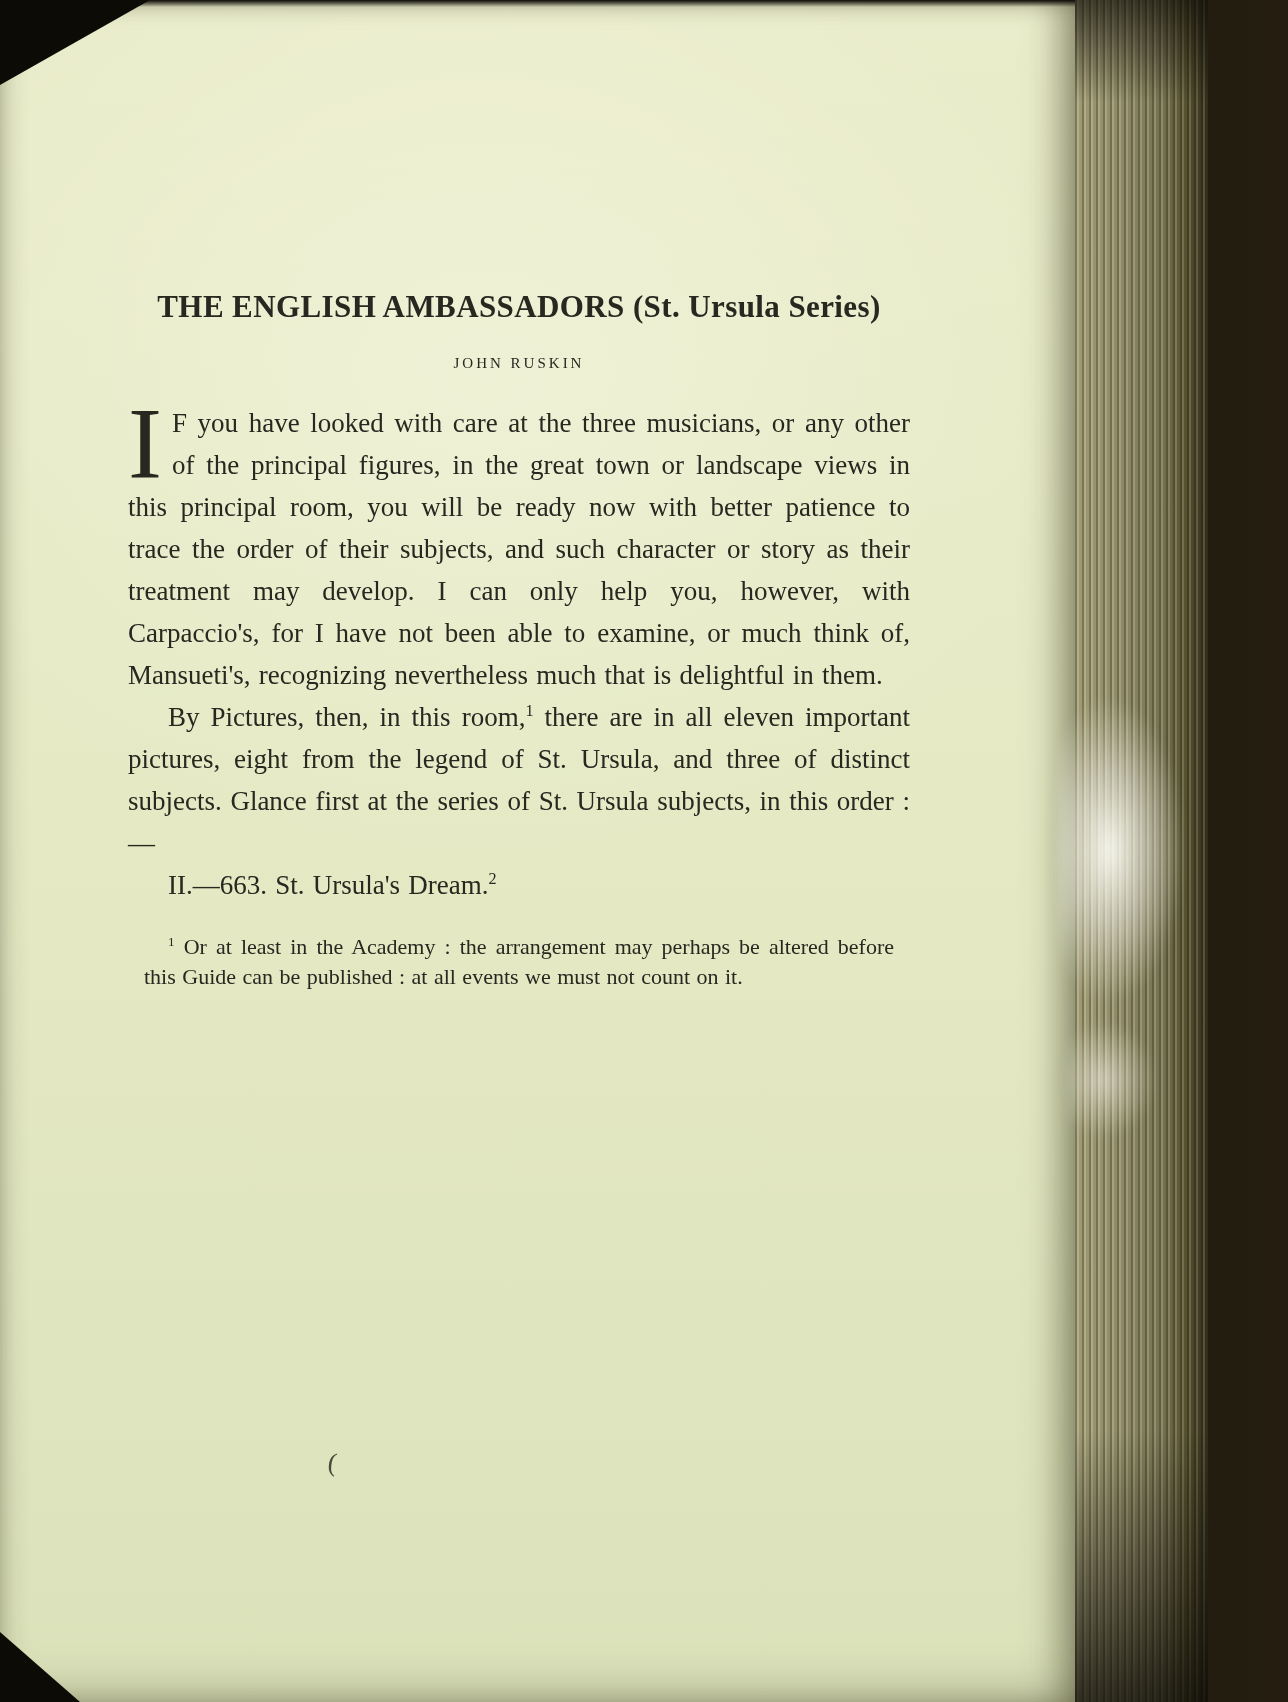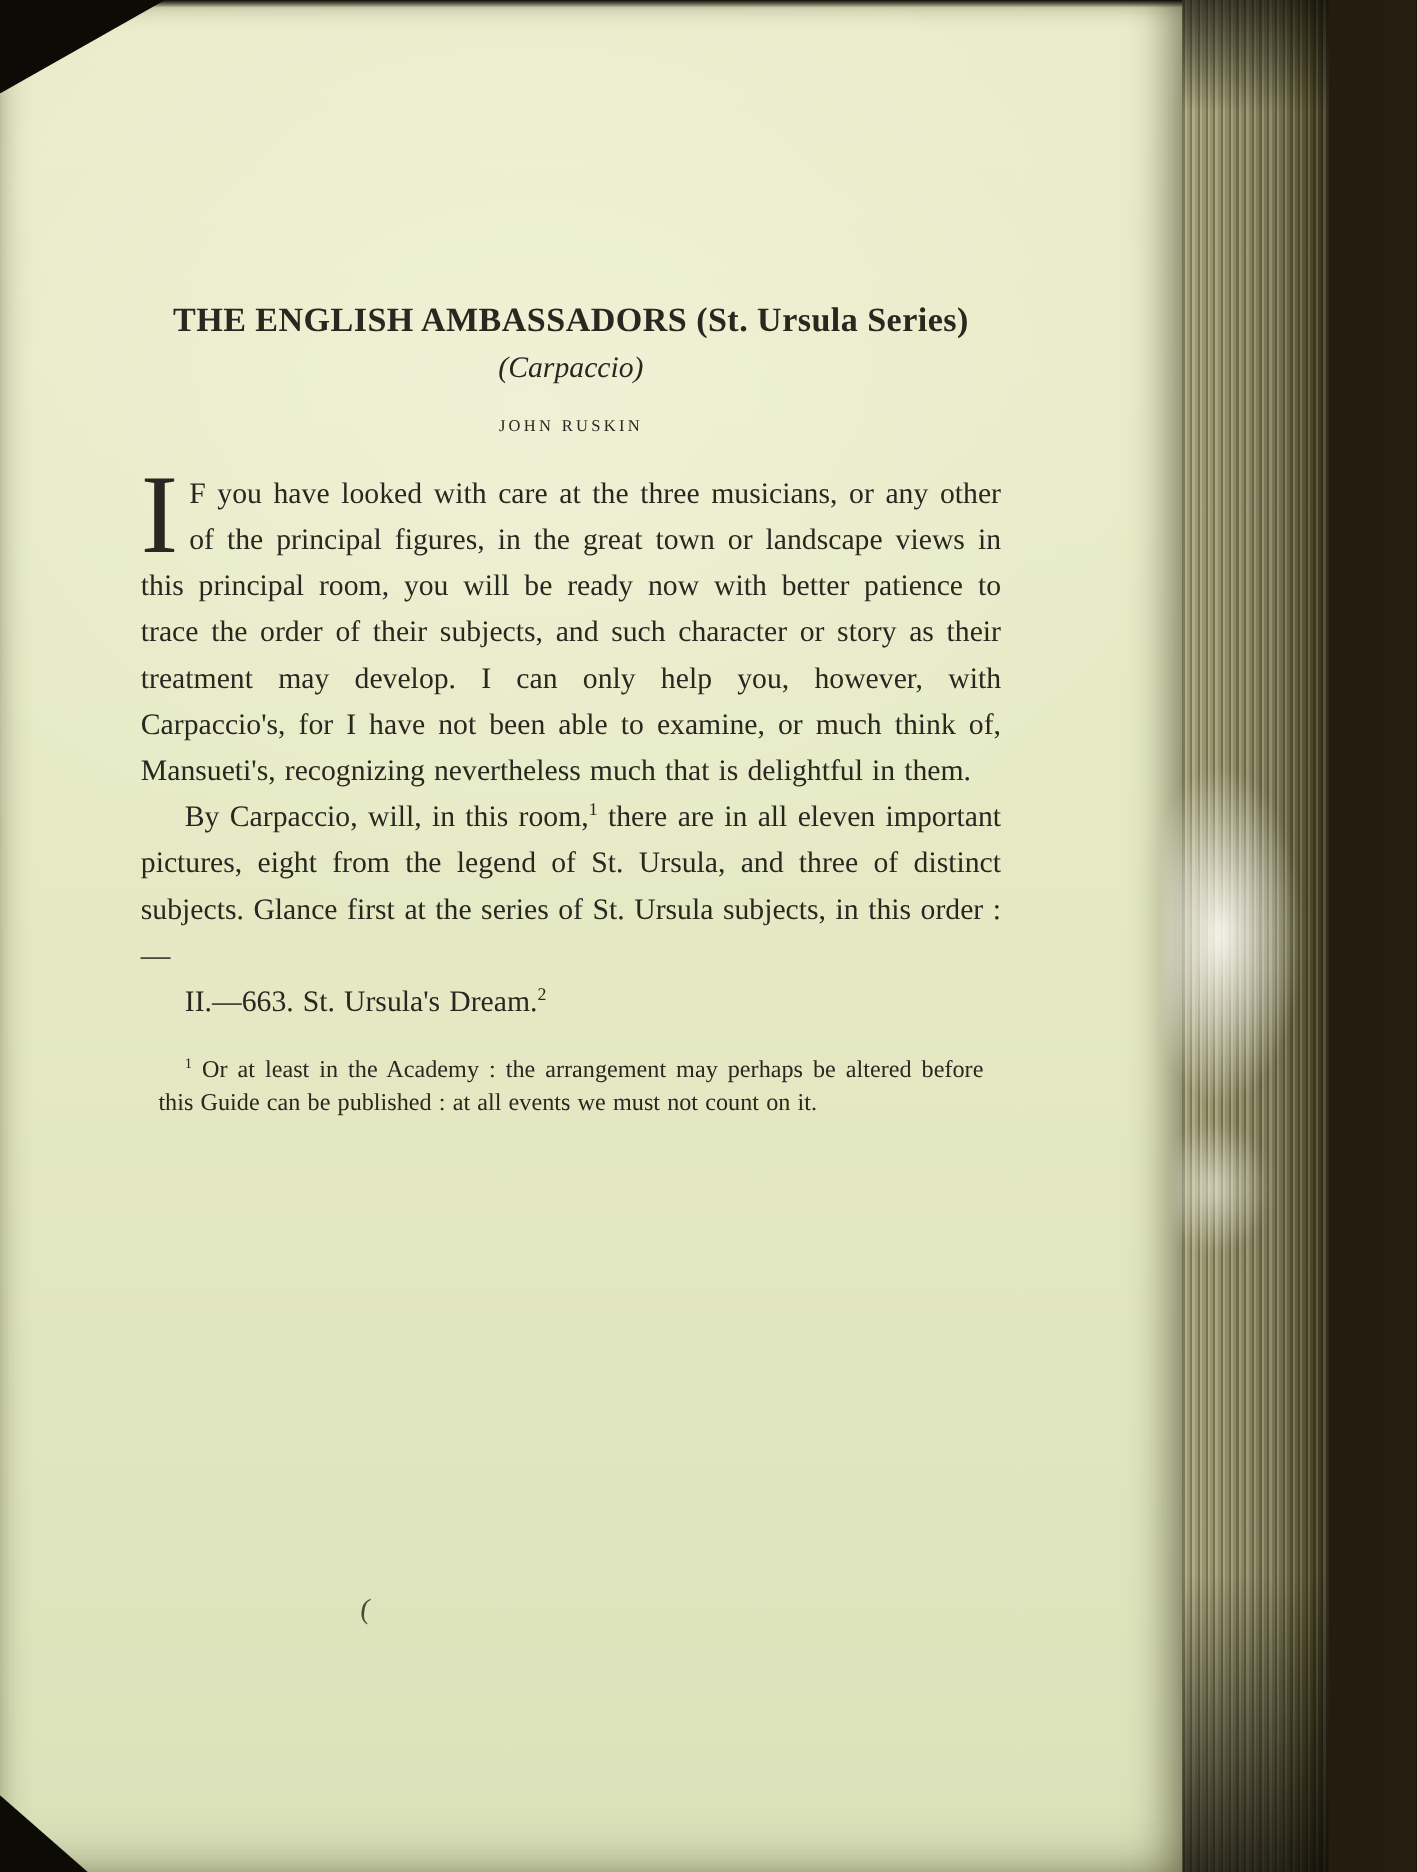--- a/index.html
+++ b/index.html
@@ -43,21 +43,21 @@
     filter:blur(5px);
   }
   
   .corner-tl{position:absolute;left:0;top:0;width:150px;height:85px;background:#0d0b06;clip-path:polygon(0 0,100% 0,0 100%);}
   .top-strip{position:absolute;left:0;top:0;width:1075px;height:7px;background:linear-gradient(180deg,#0d0b06,rgba(13,11,6,0));}
   .corner-bl{position:absolute;left:0;bottom:0;width:80px;height:70px;background:#0d0b06;clip-path:polygon(0 0,0 100%,100% 100%);}
   
   .text-block{
     position:absolute;left:128px;top:273px;width:782px;color:#282720;
   }
-  .title{font-size:31px;font-weight:700;text-align:center;margin:0;letter-spacing:0.4px;}
+  .title{font-size:31px;font-weight:700;text-align:center;margin:16px;letter-spacing:0.4px;}
   .subtitle{font-size:27px;font-style:italic;text-align:center;margin:10px 0 0 0;}
   .author{font-size:15px;text-align:center;margin:30px 0 0 0;letter-spacing:3px;}
   .body-text{margin-top:30px;font-size:27px;line-height:42px;text-align:justify;word-spacing:1.5px;}
   .para{margin:0;}
   .indent{text-indent:40px;}
   .dropcap{float:left;font-size:102px;line-height:80px;padding:2px 10px 0 0;}
   .footnotes{margin-top:26px;font-size:22px;line-height:30px;word-spacing:1px;}
   .fn{margin:16px;text-indent:24px;text-align:justify;}
   sup{font-size:0.6em;line-height:0;vertical-align:super;}
   .ital{font-style:italic;}
@@ -67,29 +67,28 @@
 <body>
 
 <div class="scan">
 
   <div class="paper">
 
     <div class="text-block">
 
       <h1 class="title">THE ENGLISH AMBASSADORS (St. Ursula Series)</h1>
 
-      <div class="subtitle">(Carpaccio)</div>
 
       <div class="author">JOHN RUSKIN</div>
 
       <div class="body-text">
 
         <p class="para"><span class="dropcap">I</span><span>F you have looked with care at the three musicians, or any other of the principal figures, in the great town or landscape views in this principal room, you will be ready now with better patience to trace the order of their subjects, and such character or story as their treatment may develop.  I can only help you, however, with Carpaccio's, for I have not been able to examine, or much think of, Mansueti's, recognizing nevertheless much that is delightful in them.</span></p>
 
-        <p class="para indent"><span>By Carpaccio, will, in this room,</span><sup>1</sup><span> there are in all eleven important pictures, eight from the legend of St. Ursula, and three of distinct subjects.  Glance first at the series of St. Ursula subjects, in this order :—</span></p>
+        <p class="para indent"><span>By Pictures, then, in this room,</span><sup>1</sup><span> there are in all eleven important pictures, eight from the legend of St. Ursula, and three of distinct subjects.  Glance first at the series of St. Ursula subjects, in this order :—</span></p>
 
 
         <p class="para indent"><span>II.—663.  St. Ursula's Dream.</span><sup>2</sup></p>
 
 
       </div>
 
       <div class="footnotes">
         <p class="fn"><sup>1</sup><span> Or at least in the Academy :  the arrangement may perhaps be altered before this Guide can be published :  at all events we must not count on it.</span></p>
       </div>

